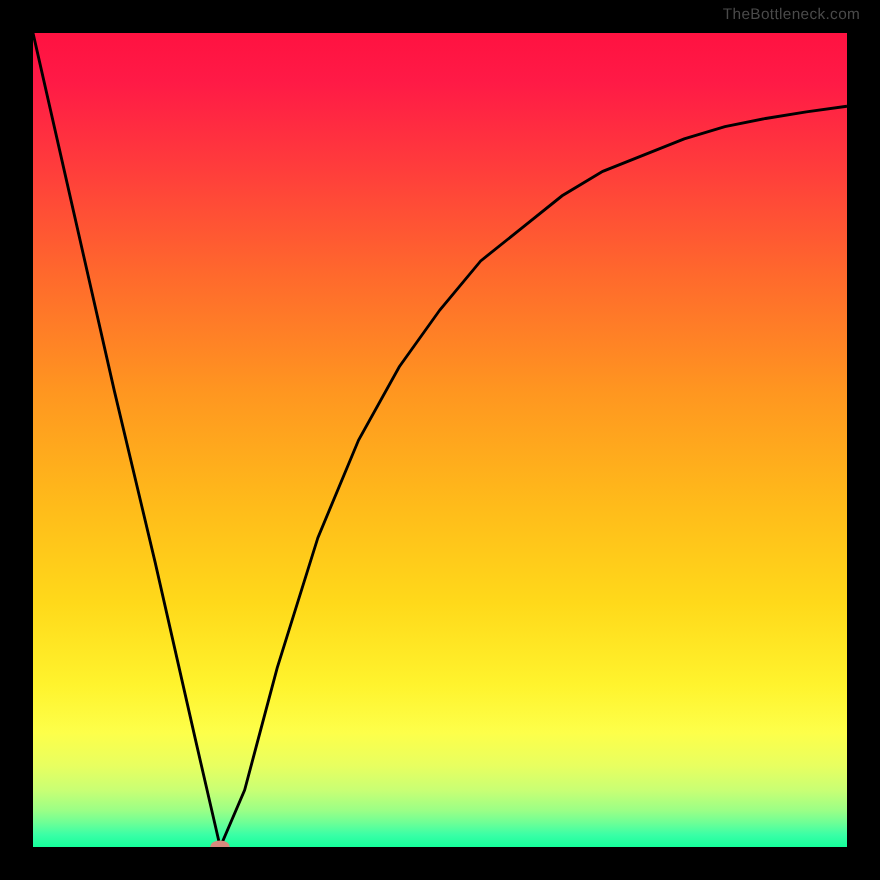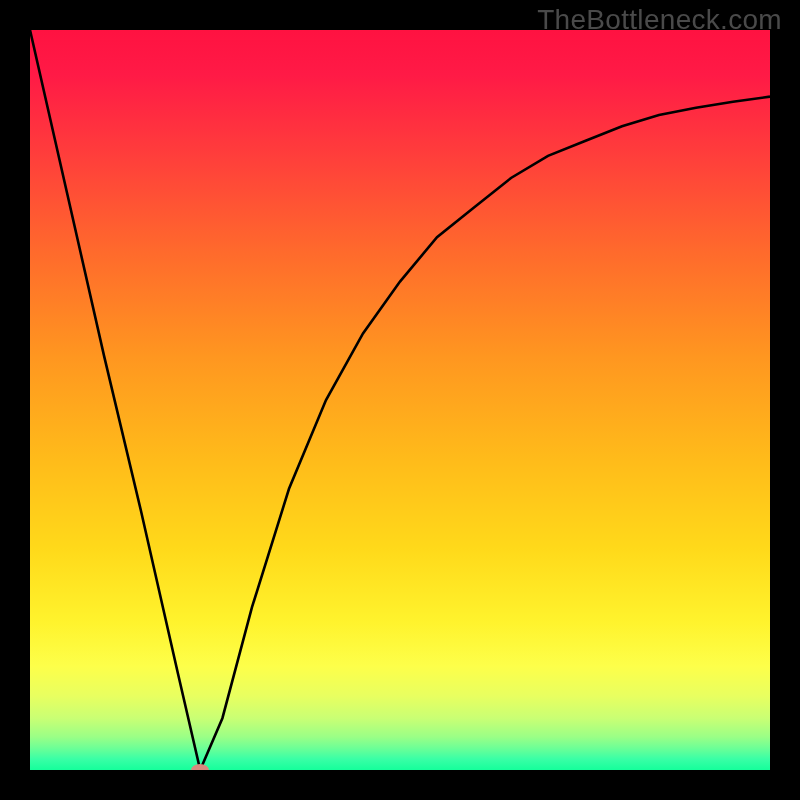--- a/index.html
+++ b/index.html
@@ -15,21 +15,21 @@
     position: relative;
     width: 800px;
     height: 800px;
     background: #000;
   }
   .watermark {
     position: absolute;
     top: 4px;
     right: 18px;
     color: #4a4a4a;
-    font-size: 28px;
+    font-size: 14px;
     font-weight: 500;
     letter-spacing: 0.3px;
     z-index: 10;
   }
   .plot-area {
     position: absolute;
     left: 30px;
     top: 30px;
     width: 740px;
     height: 740px;

